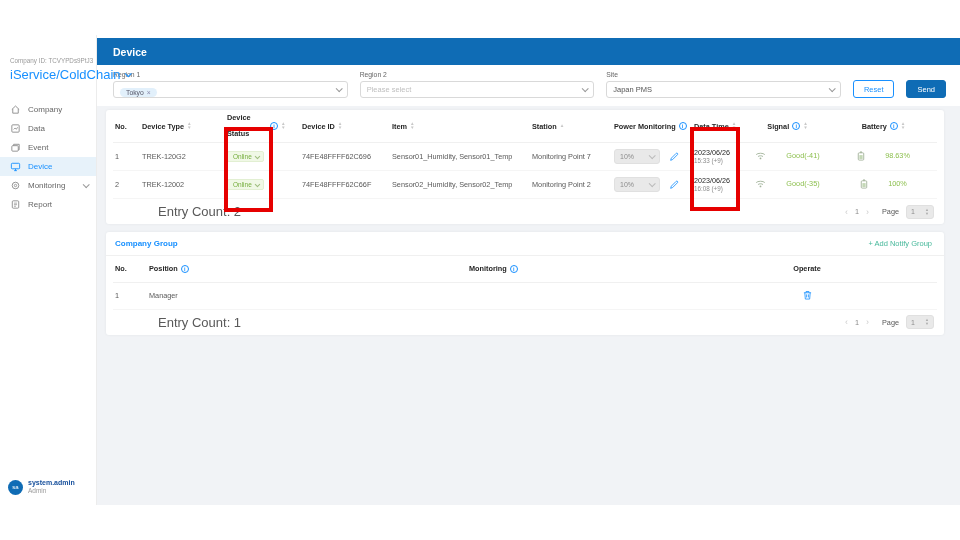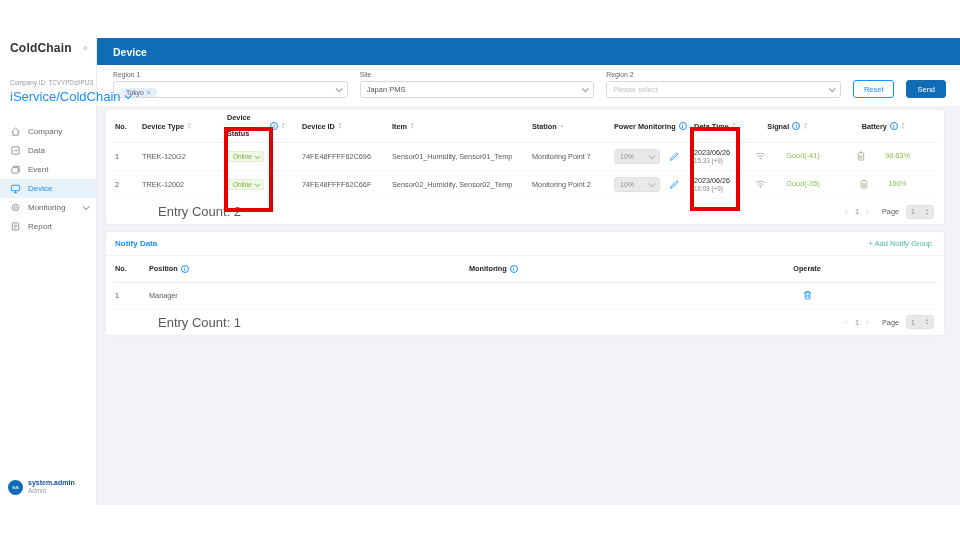--- a/index.html
+++ b/index.html
@@ -97,24 +97,20 @@
 
   svg { display:block; }
 </style>
 </head>
 <body>
 
 <div class="page">
   <div class="app">
 
     <aside class="sidebar">
-      <div class="brand-row">
-        <span class="brand">ColdChain</span>
-        <span class="collapse">«</span>
-      </div>
       <div class="company-id">Company ID: TCVYPDs9PtJ3</div>
       <div class="workspace">
         <span>iService/ColdChain</span>
         <span class="chev blue"></span>
       </div>
       <div class="menu">
         <div class="menu-item">
           <span>
               <svg width="11" height="11" viewBox="0 0 12 12">
                 <path d="M2 6 L6 2.2 L10 6 M3 5.4 V10 H9 V5.4" fill="none" stroke="#8c8c8c" stroke-width="1"></path>
@@ -188,30 +184,30 @@
             <span class="grow">
               <span class="tag">
                 <span>Tokyo</span>
                 <span class="x">×</span>
               </span>
             </span>
             <span class="chev"></span>
           </div>
         </div>
         <div class="filter-field">
+          <div class="filter-label">Region 2</div>
+          <div class="select">
+            <span class="grow sel-placeholder">Please select</span>
+            <span class="chev"></span>
+          </div>
+        </div>
+        <div class="filter-field">
           <div class="filter-label">Site</div>
           <div class="select">
             <span class="grow sel-value">Japan PMS</span>
-            <span class="chev"></span>
-          </div>
-        </div>
-        <div class="filter-field">
-          <div class="filter-label">Region 2</div>
-          <div class="select">
-            <span class="grow sel-placeholder">Please select</span>
             <span class="chev"></span>
           </div>
         </div>
         <button class="btn btn-reset">Reset</button>
         <button class="btn btn-send">Send</button>
       </div>
 
       <div class="content">
 
         <div class="card">
@@ -417,21 +413,21 @@
                     <i>▲</i>
                     <i>▼</i>
                   </span>
                 </span>
             </span>
           </div>
         </div>
 
         <div class="card">
           <div class="notify-head">
-            <span class="notify-title">Notify Data</span>
+            <span class="notify-title">Company Group</span>
             <span class="add-link">+ Add Notify Group</span>
           </div>
           <table class="notify-table">
             <colgroup>
               <col style="width:34px">
                 <col style="width:320px">
                 <col style="width:280px">
                 <col style="width:120px">
                 <col style="width:70px">
             </colgroup>

